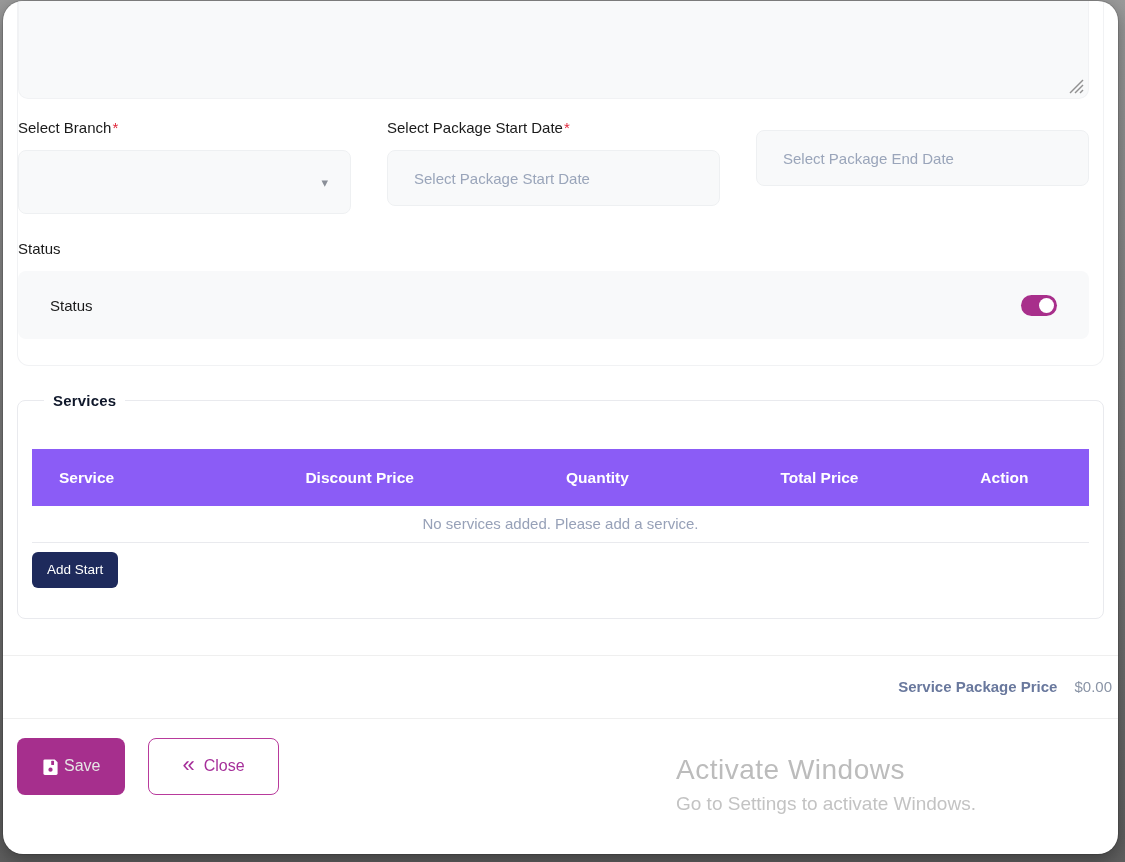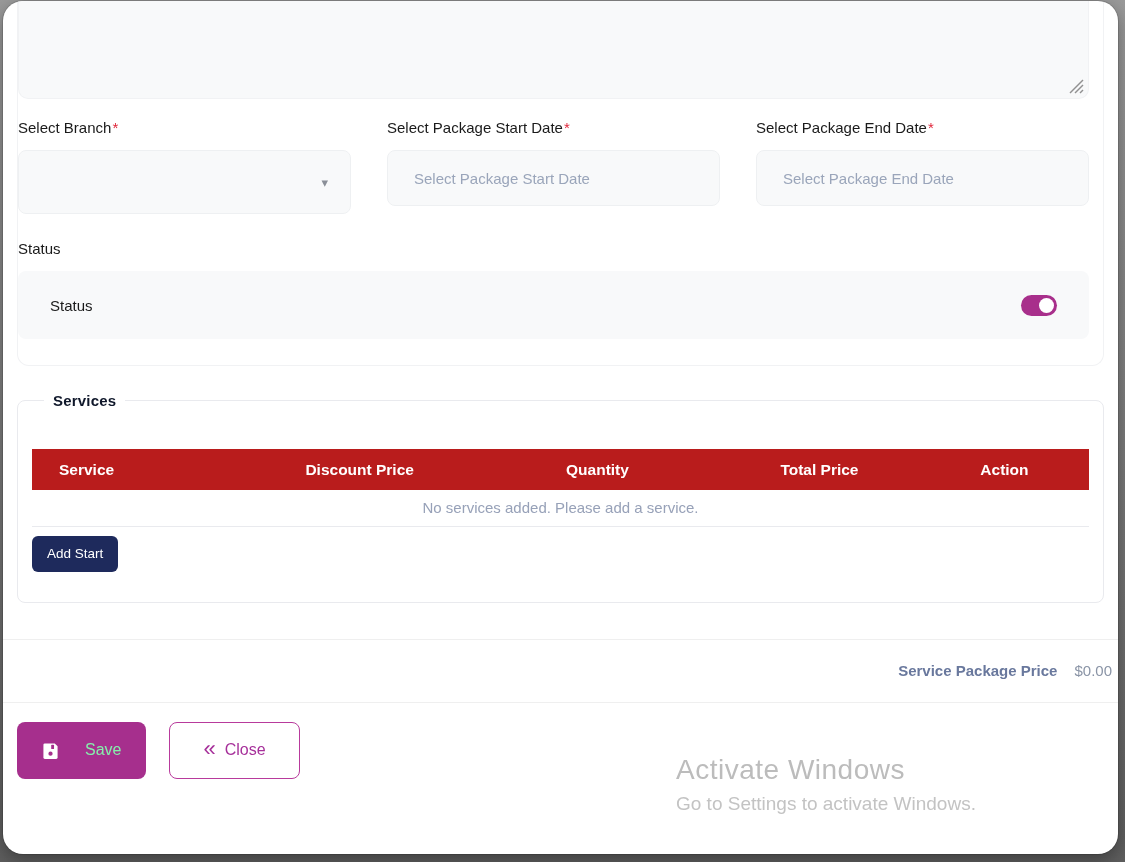--- a/index.html
+++ b/index.html
@@ -76,22 +76,22 @@
   .services-fieldset {
     margin-top:26px; border:1px solid #e9eaee; border-radius:8px;
     padding:0 14px 30px 14px;
   }
   .services-legend {
     margin-left:12px; padding:0 9px; font-size:15px; font-weight:bold;
     color:#0f172a; letter-spacing:.2px;
   }
   table.services-table { width:100%; border-collapse:collapse; margin-top:40px; }
   .services-table thead th {
-    background:#b91c1c; color:#fff; font-size:15.5px; font-weight:bold;
-    height:41px; text-align:center; padding:8px 6px;
+    background:#8b5cf6; color:#fff; font-size:15.5px; font-weight:bold;
+    height:57px; text-align:center; padding:8px 6px;
   }
   .services-table thead th:first-child { text-align:left; padding-left:27px; width:20%; }
   .services-table thead th:nth-child(2){ width:22%; }
   .services-table thead th:nth-child(3){ width:23%; }
   .services-table thead th:nth-child(4){ width:19%; }
   .services-table thead th:nth-child(5){ width:16%; }
   .services-table td.empty-cell {
     height:36px; text-align:center; font-size:15px; color:#97a1b8;
     border-bottom:1px solid #e9eaee; background:#fff;
   }
@@ -106,23 +106,23 @@
     height:62px; display:flex; align-items:center; justify-content:flex-end;
     gap:17px; padding-right:0; margin-right:-8px;
   }
   .price-label { font-size:15px; font-weight:bold; color:#69789d; }
   .price-value { font-size:15px; color:#8a94a6; }
   .modal-footer {
     border-top:1px solid #efefef; padding:19px 14px 10px 14px;
     display:flex; gap:23px;
   }
   .save-btn {
-    height:57px; padding:0 25px; background:#a62f8d; color:#86efac; border:none;
+    height:57px; padding:0 25px; background:#a62f8d; color:#e5e5e5; border:none;
     border-radius:8px; font-family:"Liberation Sans", sans-serif; font-size:16px;
-    display:flex; align-items:center; gap:26px; cursor:pointer;
+    display:flex; align-items:center; gap:5px; cursor:pointer;
   }
   .close-btn {
     height:57px; padding:0 33px; background:#fff; color:#a6309a;
     border:1px solid #b83a9c; border-radius:8px;
     font-family:"Liberation Sans", sans-serif; font-size:16px;
     display:flex; align-items:center; gap:9px; cursor:pointer;
   }
   .chevrons-icon { font-size:22px; line-height:1; margin-top:-2px; }
   
   .watermark { position:absolute; left:676px; top:754px; pointer-events:none; }
@@ -158,21 +158,20 @@
             <span class="select-caret">▾</span>
           </div>
         </div>
 
         <div>
           <div class="field-label"><span>Select Package Start Date</span><span class="required">*</span></div>
           <input class="text-input" type="text" placeholder="Select Package Start Date" style="">
         </div>
 
         <div>
-          <div class="field-label"><span>Select Package End Date</span><span class="required">*</span></div>
           <input class="text-input" type="text" placeholder="Select Package End Date" style="">
         </div>
 
       </div>
 
       <div class="status-label">Status</div>
 
       <div class="status-panel">
         <span class="status-panel-text">Status</span>
         <span class="toggle">

